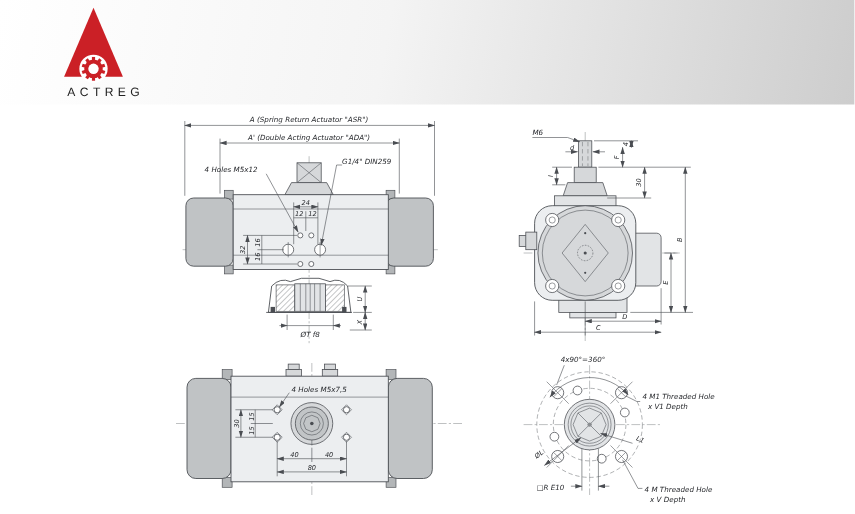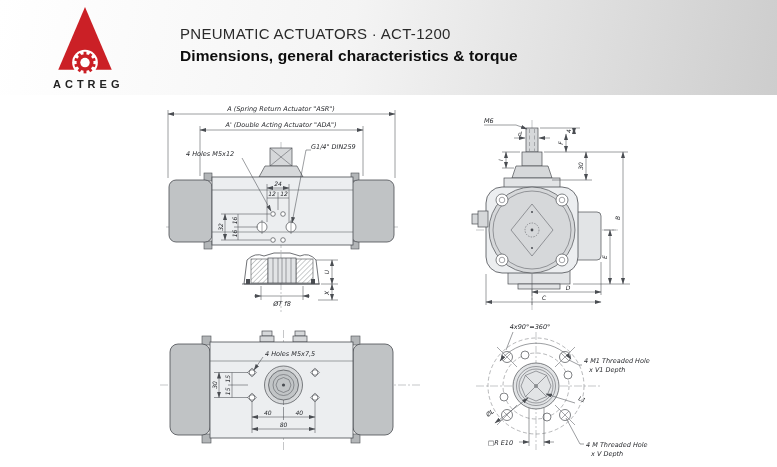--- a/index.html
+++ b/index.html
@@ -2,22 +2,22 @@
 <html><head>
 <meta charset="utf-8">
 <style>
   html,body{margin:0;padding:0;background:#fff;}
   #page{position:relative;width:777px;height:467px;background:#ffffff;overflow:hidden;
         font-family:"Liberation Sans",sans-serif;}
   
   #hdr{position:absolute;left:0;top:0;width:777px;height:95px;
        background:linear-gradient(100deg,#ffffff 0%,#f4f4f4 45%,#cdcdcd 100%);}
   #logo{position:absolute;left:55px;top:6px;}
-  #brand{position:absolute;left:53px;top:78px;width:78px;text-align:left;
-         font-size:11px;font-weight:700;letter-spacing:4px;color:#222;}
+  #brand{position:absolute;left:53px;top:78px;width:78px;text-align:right;
+         font-size:11px;font-weight:400;letter-spacing:4px;color:#222;}
   #titles{position:absolute;left:180px;top:25px;}
   #t1{font-size:15px;color:#2b2b2b;letter-spacing:.3px;}
   #t2{font-size:15.5px;font-weight:bold;color:#0d0d0d;margin-top:5px;letter-spacing:.1px;}
   
   .dwg{position:absolute;}
   svg text{font-family:"DejaVu Sans",sans-serif;font-style:italic;fill:#26282c;}
   .lbl{font-size:6.5px;}
   .dimt{font-size:6px;}
   .ln{stroke:#4a4d52;stroke-width:0.8;fill:none;}
   .thin{stroke:#4a4d52;stroke-width:0.5;fill:none;}
@@ -66,24 +66,20 @@
           <rect x="26.6" y="44.5" width="2.8" height="4" transform="rotate(180 28 55)"></rect>
           <rect x="26.6" y="44.5" width="2.8" height="4" transform="rotate(216 28 55)"></rect>
           <rect x="26.6" y="44.5" width="2.8" height="4" transform="rotate(252 28 55)"></rect>
           <rect x="26.6" y="44.5" width="2.8" height="4" transform="rotate(288 28 55)"></rect>
           <rect x="26.6" y="44.5" width="2.8" height="4" transform="rotate(324 28 55)"></rect>
         </g>
         <circle cx="28" cy="55" r="4.6" fill="#ffffff"></circle>
       </g>
     </svg>
     <div id="brand">ACTREG</div>
-    <div id="titles">
-      <div id="t1">PNEUMATIC ACTUATORS · ACT-1200</div>
-      <div id="t2">Dimensions, general characteristics &amp; torque</div>
-    </div>
   </div>
 
   <svg class="dwg" style="left:158px;top:100px" width="305" height="225" viewBox="0 0 305 225">
 
     <line class="cl" x1="8" y1="127" x2="242" y2="127"></line>
     <line class="cl" x1="123" y1="42" x2="123" y2="212"></line>
 
     <g>
       <rect class="tab" x="46" y="73" width="8" height="8"></rect>
       <rect class="tab" x="46" y="141" width="8" height="8"></rect>

